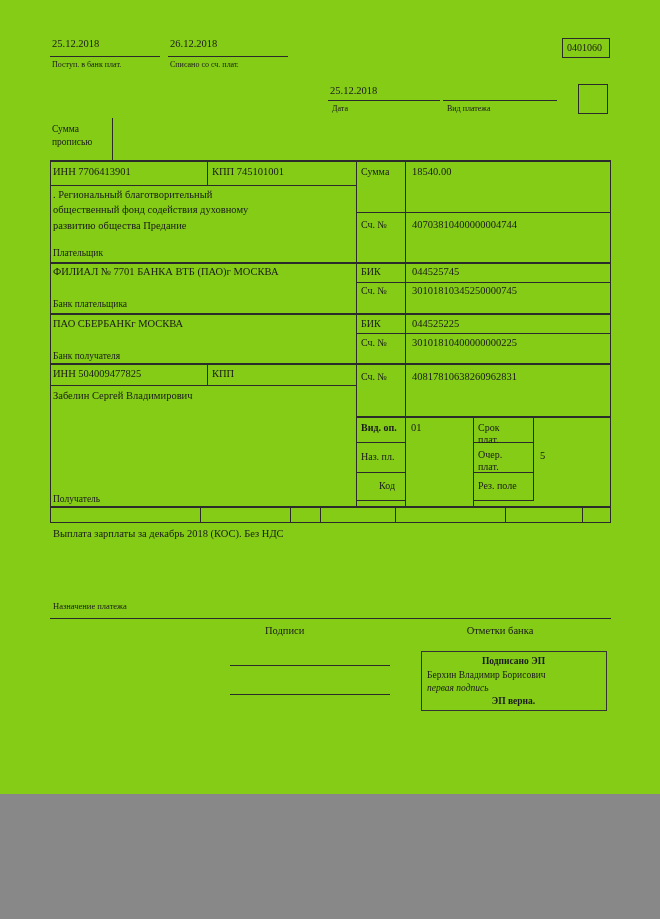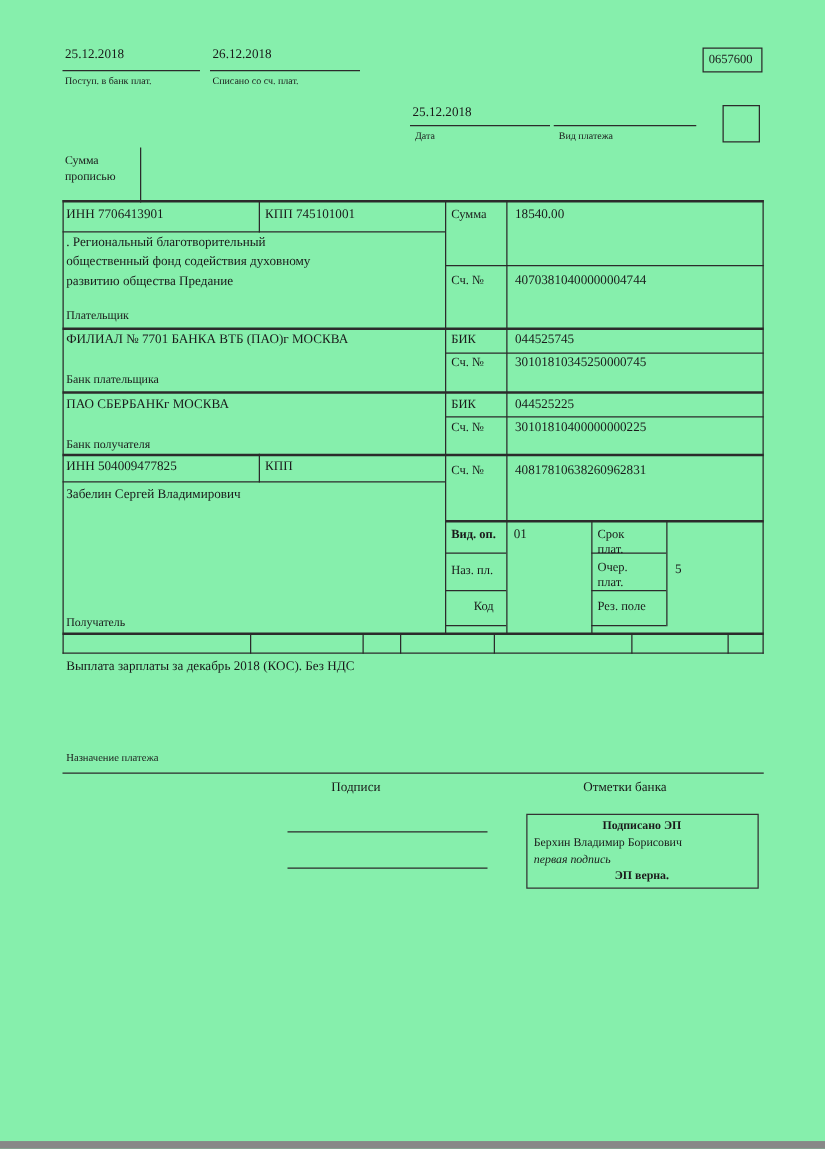--- a/index.html
+++ b/index.html
@@ -1,17 +1,17 @@
 <!DOCTYPE html>
 <html><head>
 <meta charset="utf-8">
 <style>
   html,body{margin:0;padding:0;background:#888;}
   .sheet{
-    position:relative;width:660px;height:913px;background:#86efac;
+    position:relative;width:660px;height:794px;background:#84cc16;
     font-family:"Liberation Serif","DejaVu Serif",serif;color:#1a1a1a;
     overflow:hidden;margin:0 auto;
   }
   .t{position:absolute;white-space:nowrap;line-height:1.15;}
   .s10{font-size:10.5px;}
   .s9{font-size:9.5px;}
   .s8{font-size:8px;}
   .lbl{font-size:9.5px;}
   .clabel{font-size:10px;}
   .h{position:absolute;height:1px;background:#2b2b2b;}
@@ -33,21 +33,21 @@
 
   <div class="t s10" style="left:52px;top:38px;">25.12.2018</div>
   <div class="h" style="left:50px;top:56px;width:110px;"></div>
   <div class="t s8" style="left:52px;top:60px;">Поступ. в банк плат.</div>
 
   <div class="t s10" style="left:170px;top:38px;">26.12.2018</div>
   <div class="h" style="left:168px;top:56px;width:120px;"></div>
   <div class="t s8" style="left:170px;top:60px;">Списано со сч. плат.</div>
 
   <div class="box" style="left:562px;top:38px;width:48px;height:20px;">
-    <div class="t" style="left:4px;top:3px;font-size:10px;">0657600</div>
+    <div class="t" style="left:4px;top:3px;font-size:10px;">0401060</div>
   </div>
 
   <div class="t s10" style="left:330px;top:85px;">25.12.2018</div>
   <div class="h" style="left:328px;top:100px;width:112px;"></div>
   <div class="t s8" style="left:332px;top:104px;">Дата</div>
   <div class="h" style="left:443px;top:100px;width:114px;"></div>
   <div class="t s8" style="left:447px;top:104px;">Вид платежа</div>
   <div class="box" style="left:578px;top:84px;width:30px;height:30px;"></div>
 
   <div class="t s9" style="left:52px;top:124px;">Сумма</div>

